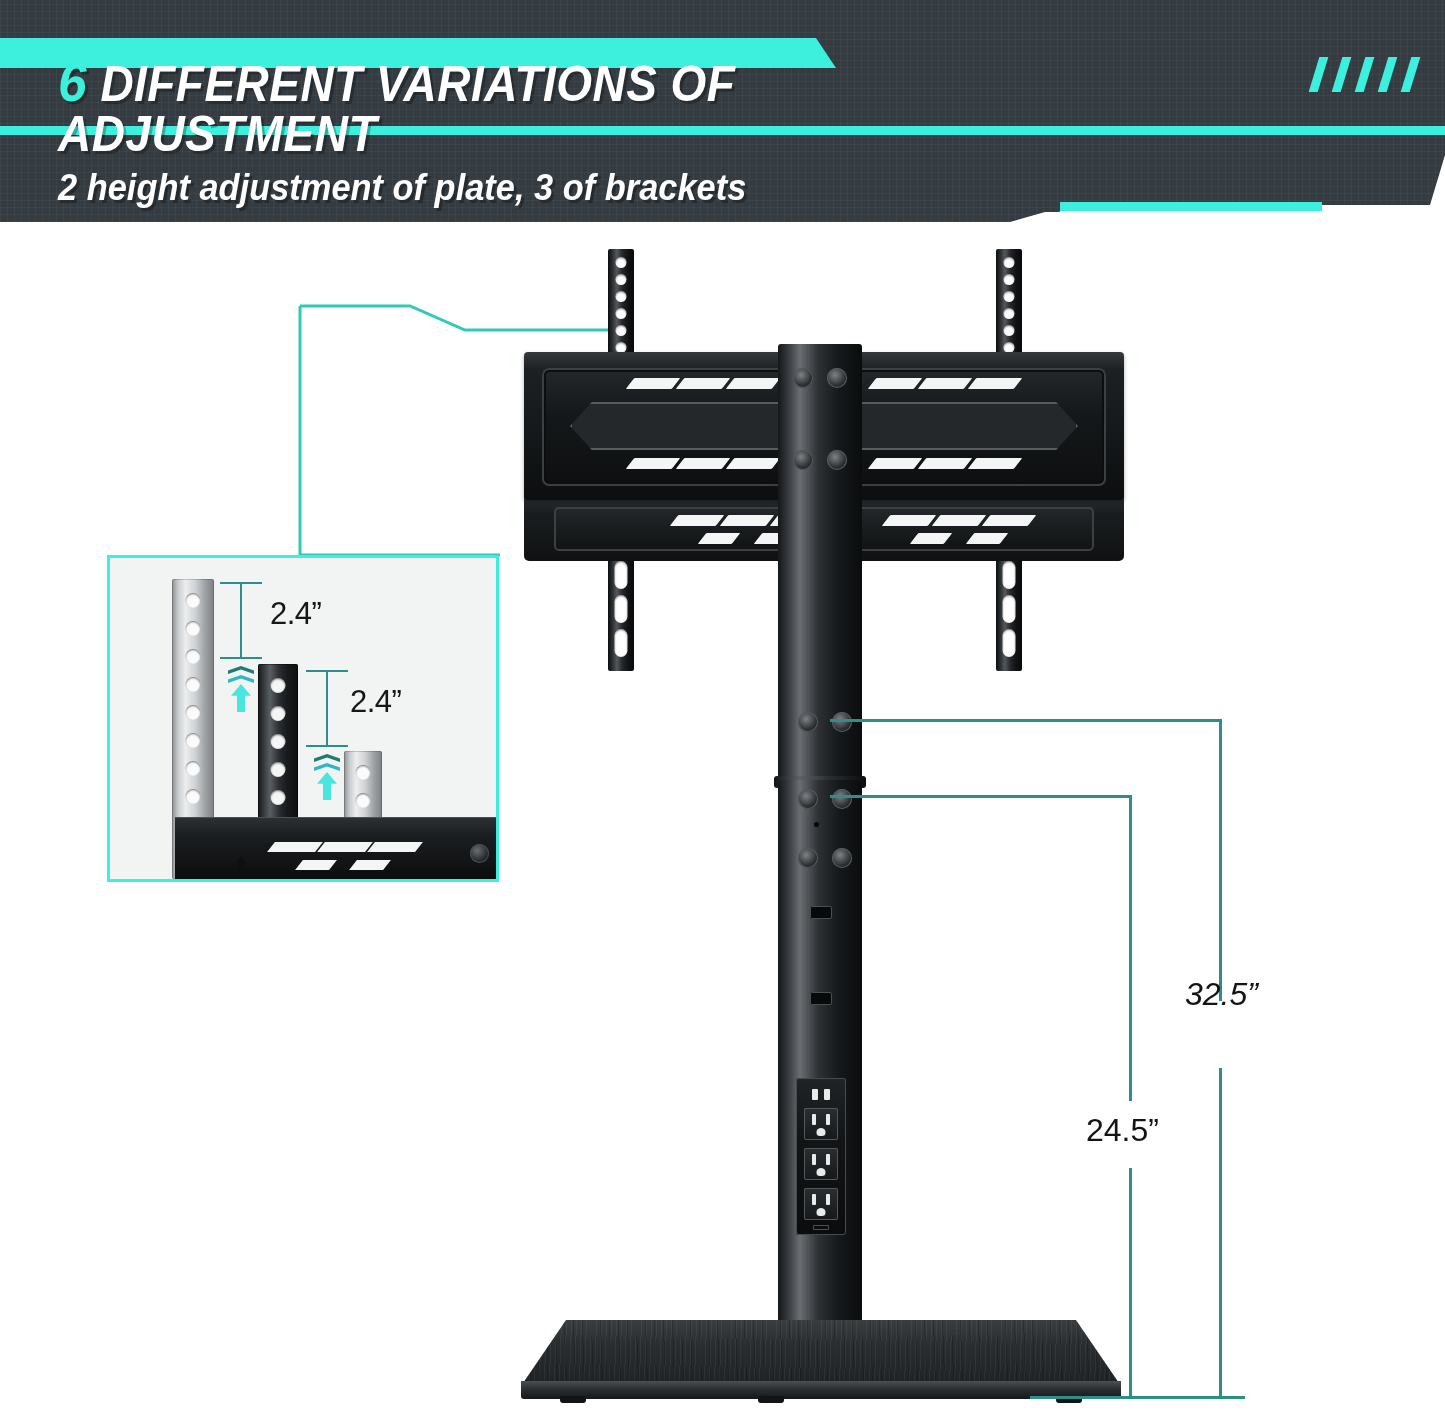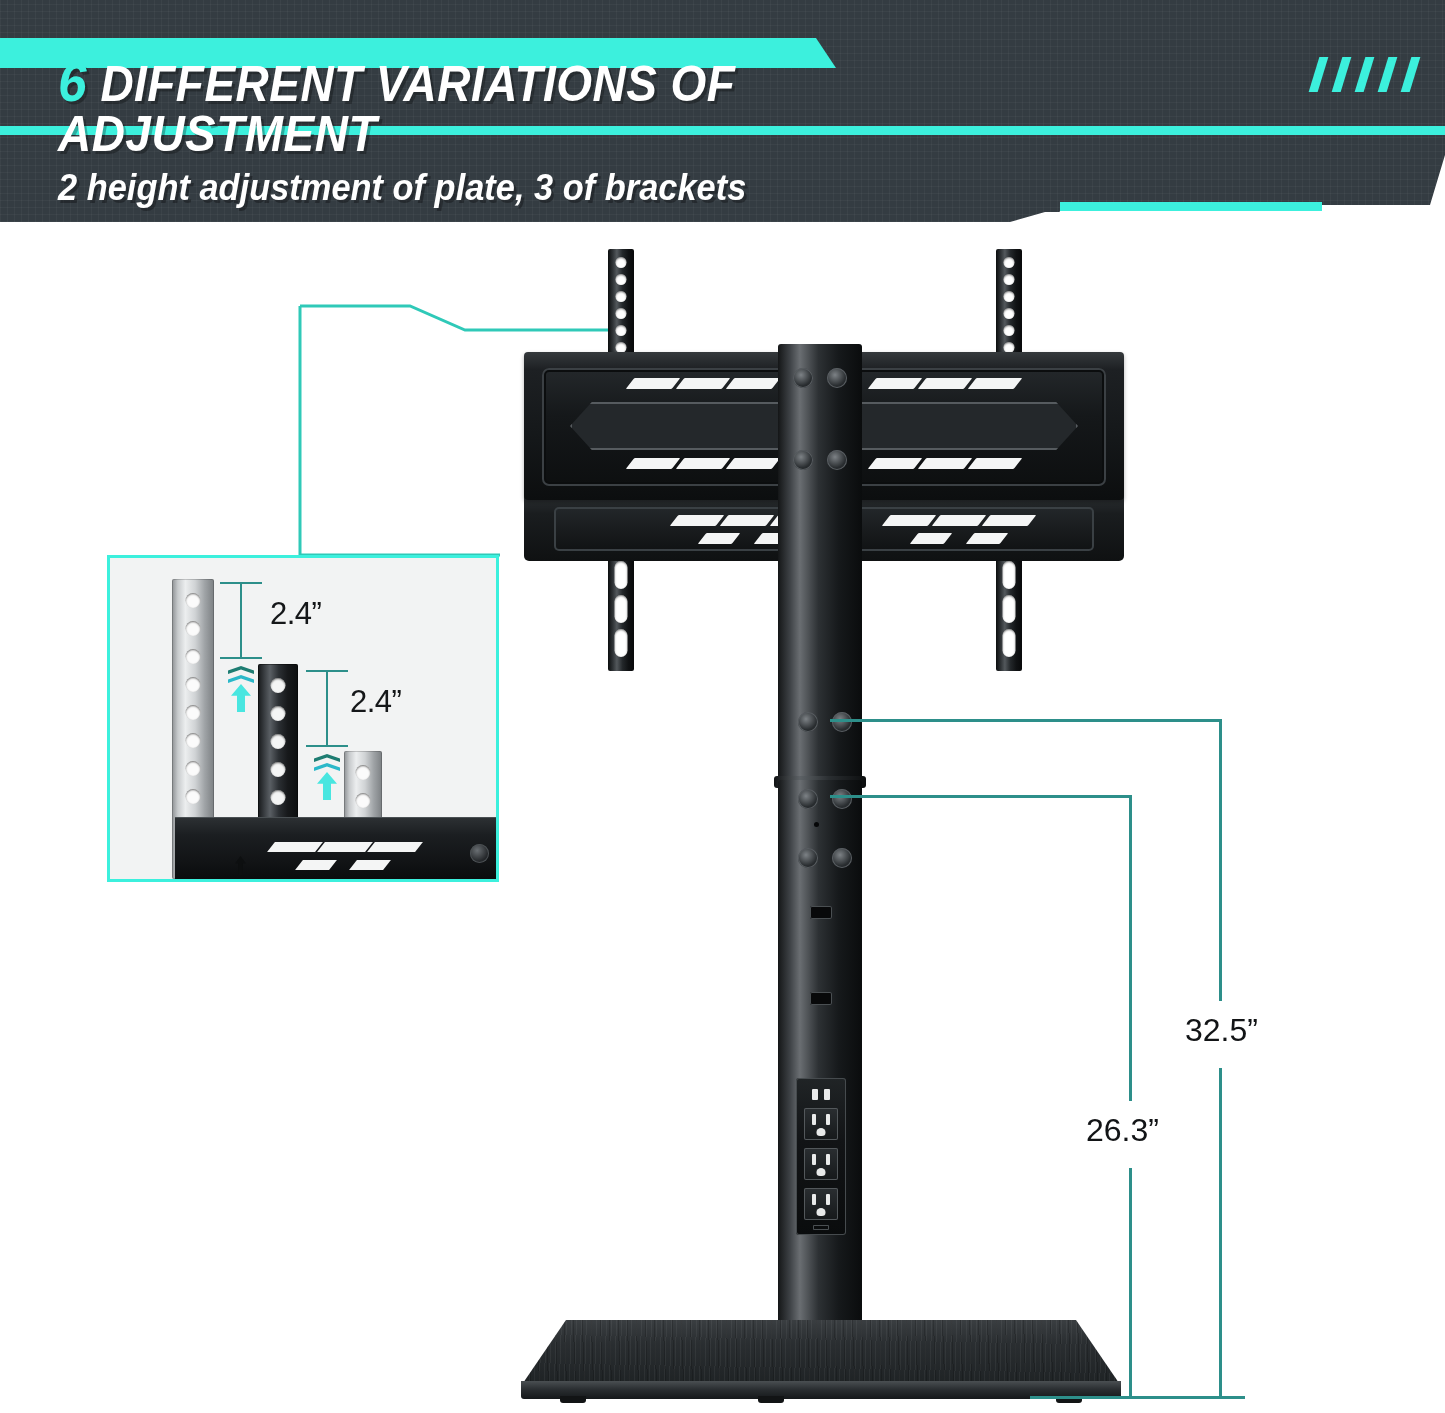--- a/index.html
+++ b/index.html
@@ -524,23 +524,23 @@
       <div class="base-grain"></div>
     </div>
     <div class="base-edge"></div>
     <div class="base-foot" style="left:560px;"></div>
     <div class="base-foot" style="left:758px;"></div>
     <div class="base-foot" style="left:1056px;"></div>
 
     <div class="dimline" style="left:830px; top:719px; width:392px; height:3px;"></div>
     <div class="dimline" style="left:1219px; top:719px; width:3px; height:282px;"></div>
     <div class="dimline" style="left:1219px; top:1068px; width:3px; height:330px;"></div>
-    <div class="dim-label" style="left:1185px; top:1012px;">32.5”</div>
+    <div class="dim-label" style="left:1185px; top:976px;font-style:italic;">32.5”</div>
 
     <div class="dimline" style="left:830px; top:795px; width:302px; height:3px;"></div>
     <div class="dimline" style="left:1129px; top:795px; width:3px; height:306px;"></div>
     <div class="dimline" style="left:1129px; top:1168px; width:3px; height:230px;"></div>
-    <div class="dim-label" style="left:1086px; top:1112px;">26.3”</div>
+    <div class="dim-label" style="left:1086px; top:1112px;">24.5”</div>
 
     <div class="dimline" style="left:1030px; top:1396px; width:215px; height:3px;"></div>
   </div>
 
 </div>
 
 </body></html>

